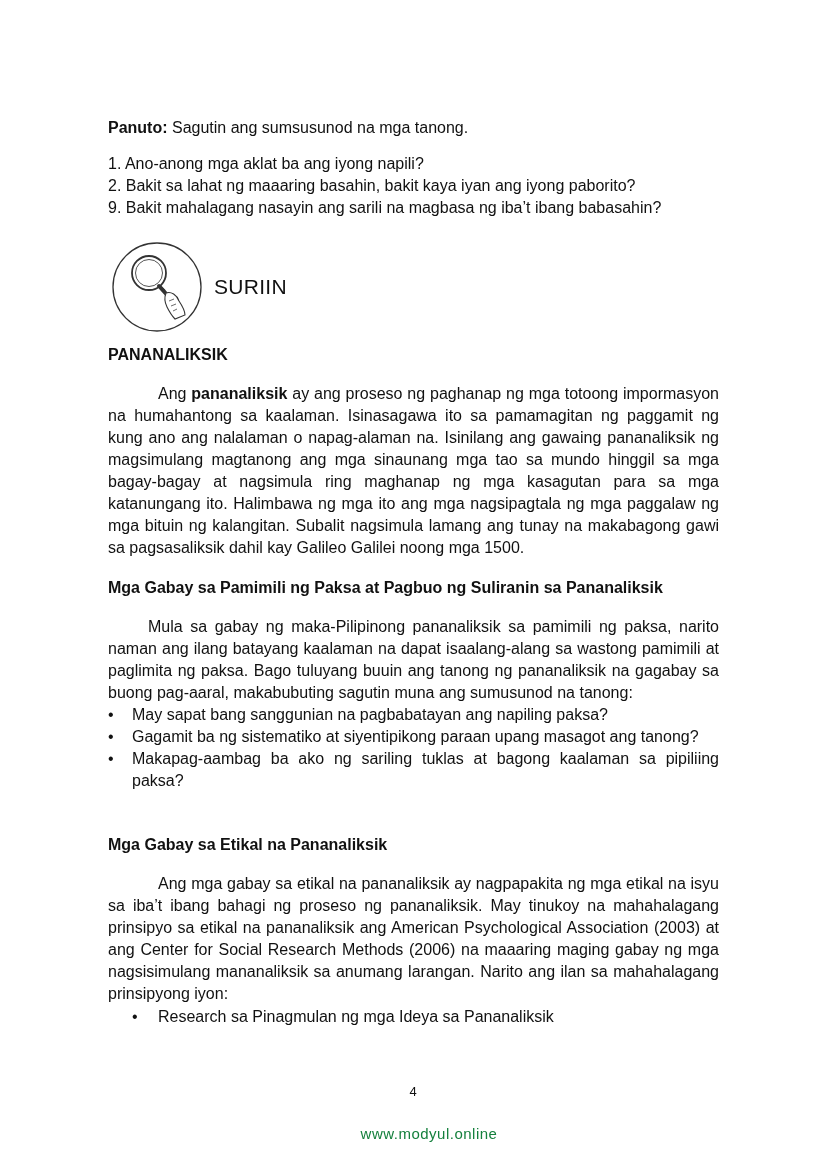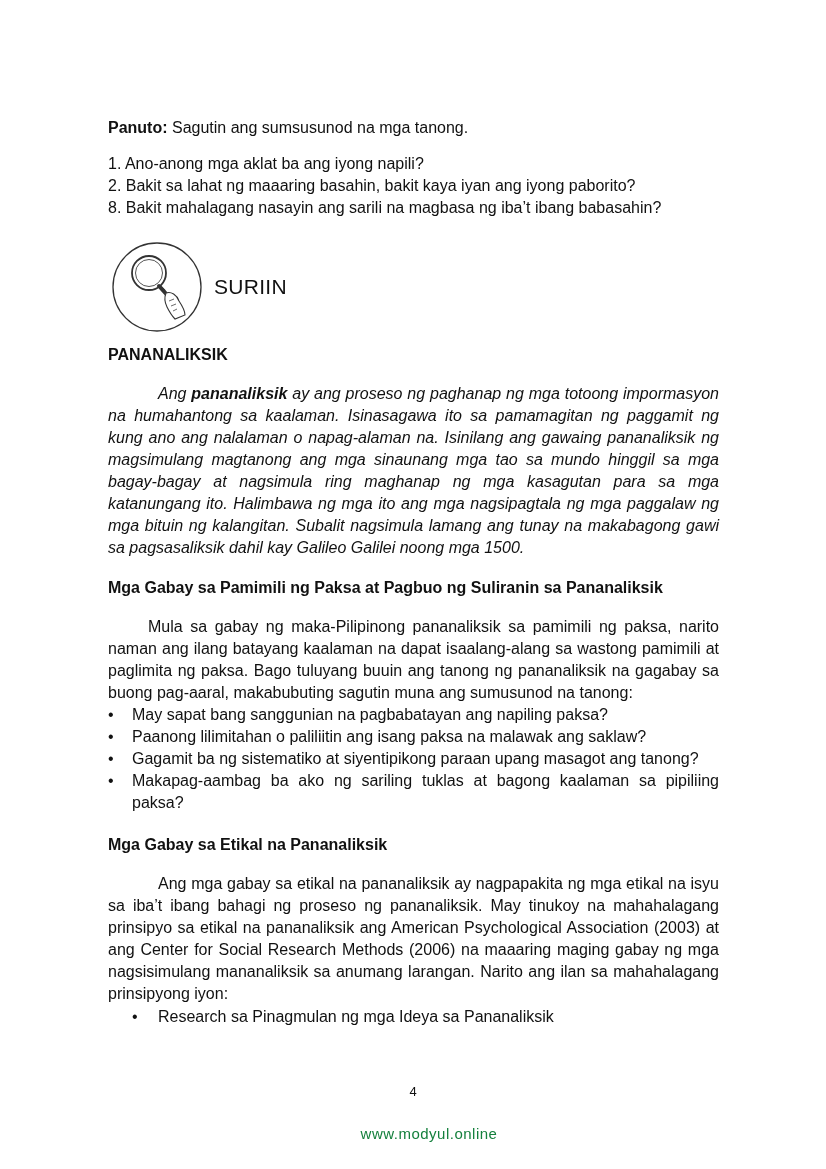--- a/index.html
+++ b/index.html
@@ -24,47 +24,46 @@
 </head>
 <body>
 
 <div class="page abs txt" style="top:117px;">
   <span class="bold">Panuto:</span><span> Sagutin ang sumsusunod na mga tanong.</span>
 </div>
 
 <div class="page abs" style="top:153px;">
   <div class="q">1. Ano-anong mga aklat ba ang iyong napili?</div>
   <div class="q">2. Bakit sa lahat ng maaaring basahin, bakit kaya iyan ang iyong paborito?</div>
-  <div class="q">8. Bakit mahalagang nasayin ang sarili na magbasa ng iba’t ibang babasahin?</div>
+  <div class="q">9. Bakit mahalagang nasayin ang sarili na magbasa ng iba’t ibang babasahin?</div>
 </div>
 
 <div class="abs" style="left:111px; top:241px; width:92px; height:92px;">
   <svg width="92" height="92" viewBox="0 0 92 92">
     <circle cx="46" cy="46" r="44" fill="none" stroke="#333" stroke-width="1.3"></circle>
     <circle cx="38" cy="32" r="17" fill="none" stroke="#333" stroke-width="1.8"></circle>
     <circle cx="38" cy="32" r="13.5" fill="none" stroke="#555" stroke-width="1"></circle>
     <path d="M48 45 L58 56" stroke="#333" stroke-width="4" stroke-linecap="round"></path>
     <path d="M55 52 C60 50 66 54 68 60 C72 66 74 70 74 74 L64 78 C60 74 58 70 56 66 C54 62 53 57 55 52 Z" fill="#fff" stroke="#333" stroke-width="1.1"></path>
     <path d="M58 60 L63 58 M60 65 L65 63 M62 70 L66 68" stroke="#444" stroke-width="0.8"></path>
     <path d="M50 46 L54 50" stroke="#333" stroke-width="2"></path>
   </svg>
 </div>
 <div class="abs suriin" style="left:214px; top:275px;">SURIIN</div>
 
 <div class="page abs heading-sm" style="top:344px;">PANANALIKSIK</div>
-<div class="page abs txt just" style="top:383px; text-indent:50px;font-style:italic;">
+<div class="page abs txt just" style="top:383px; text-indent:50px;">
   <span>Ang </span><span class="bold">pananaliksik</span><span> ay ang proseso ng paghanap ng mga totoong impormasyon na humahantong sa kaalaman. Isinasagawa ito sa pamamagitan ng paggamit ng kung ano ang nalalaman o napag-alaman na. Isinilang ang gawaing pananaliksik ng magsimulang magtanong ang mga sinaunang mga tao sa mundo hinggil sa mga bagay-bagay at nagsimula ring maghanap ng mga kasagutan para sa mga katanungang ito. Halimbawa ng mga ito ang mga nagsipagtala ng mga paggalaw ng mga bituin ng kalangitan. Subalit nagsimula lamang ang tunay na makabagong gawi sa pagsasaliksik dahil kay Galileo Galilei noong mga 1500.</span>
 </div>
 
 <div class="page abs heading-sm" style="top:577px;">Mga Gabay sa Pamimili ng Paksa at Pagbuo ng Suliranin sa Pananaliksik</div>
 <div class="page abs txt just" style="top:616px; text-indent:40px;">Mula sa gabay ng maka-Pilipinong pananaliksik sa pamimili ng paksa, narito naman ang ilang batayang kaalaman na dapat isaalang-alang sa wastong pamimili at paglimita ng paksa. Bago tuluyang buuin ang tanong ng pananaliksik na gagabay sa buong pag-aaral, makabubuting sagutin muna ang sumusunod na tanong:</div>
 <div class="page abs" style="top:704px;">
   <ul class="bul">
     <li>May sapat bang sanggunian na pagbabatayan ang napiling paksa?</li>
-    <li>Paanong lilimitahan o paliliitin ang isang paksa na malawak ang saklaw?</li>
     <li>Gagamit ba ng sistematiko at siyentipikong paraan upang masagot ang tanong?</li>
     <li>Makapag-aambag ba ako ng sariling tuklas at bagong kaalaman sa pipiliing paksa?</li>
   </ul>
 </div>
 
 <div class="page abs heading-sm" style="top:834px;">Mga Gabay sa Etikal na Pananaliksik</div>
 <div class="page abs txt just" style="top:873px; text-indent:50px;">Ang mga gabay sa etikal na pananaliksik ay nagpapakita ng mga etikal na isyu sa iba’t ibang bahagi ng proseso ng pananaliksik. May tinukoy na mahahalagang prinsipyo sa etikal na pananaliksik ang American Psychological Association (2003) at ang Center for Social Research Methods (2006) na maaaring maging gabay ng mga nagsisimulang mananaliksik sa anumang larangan. Narito ang ilan sa mahahalagang prinsipyong iyon:</div>
 <div class="page abs" style="top:1006px;">
   <ul class="bul bul2">
     <li>Research sa Pinagmulan ng mga Ideya sa Pananaliksik</li>

